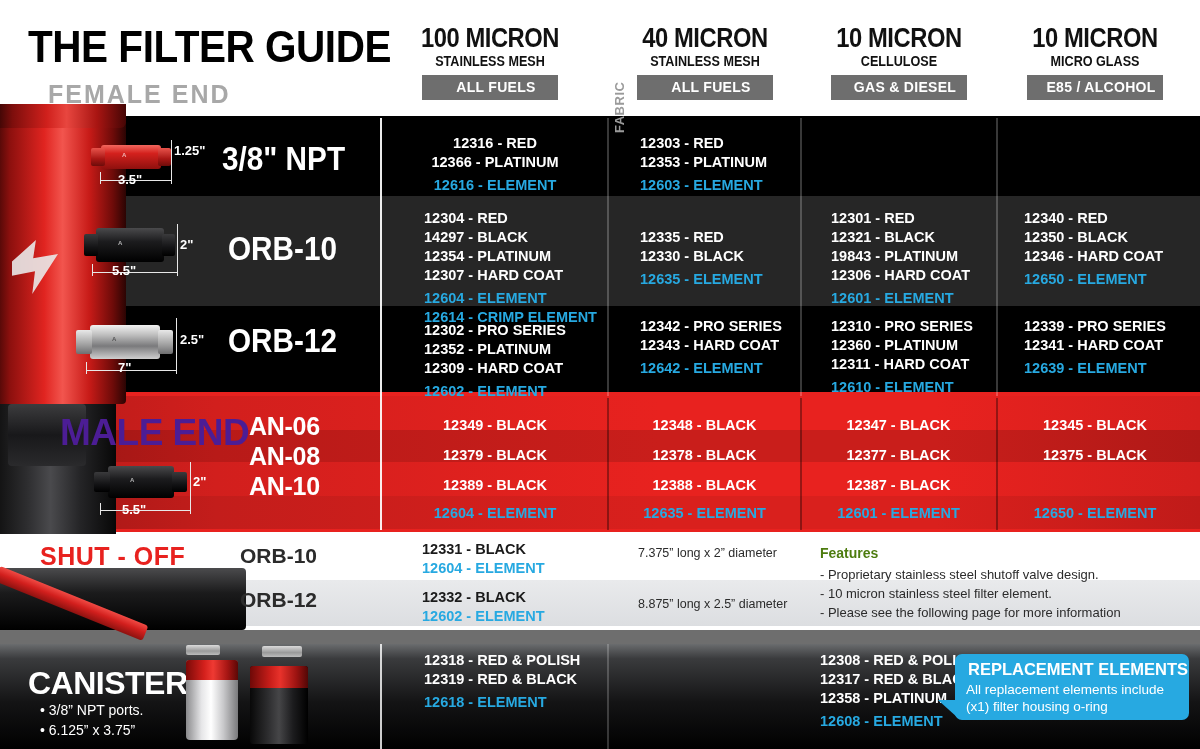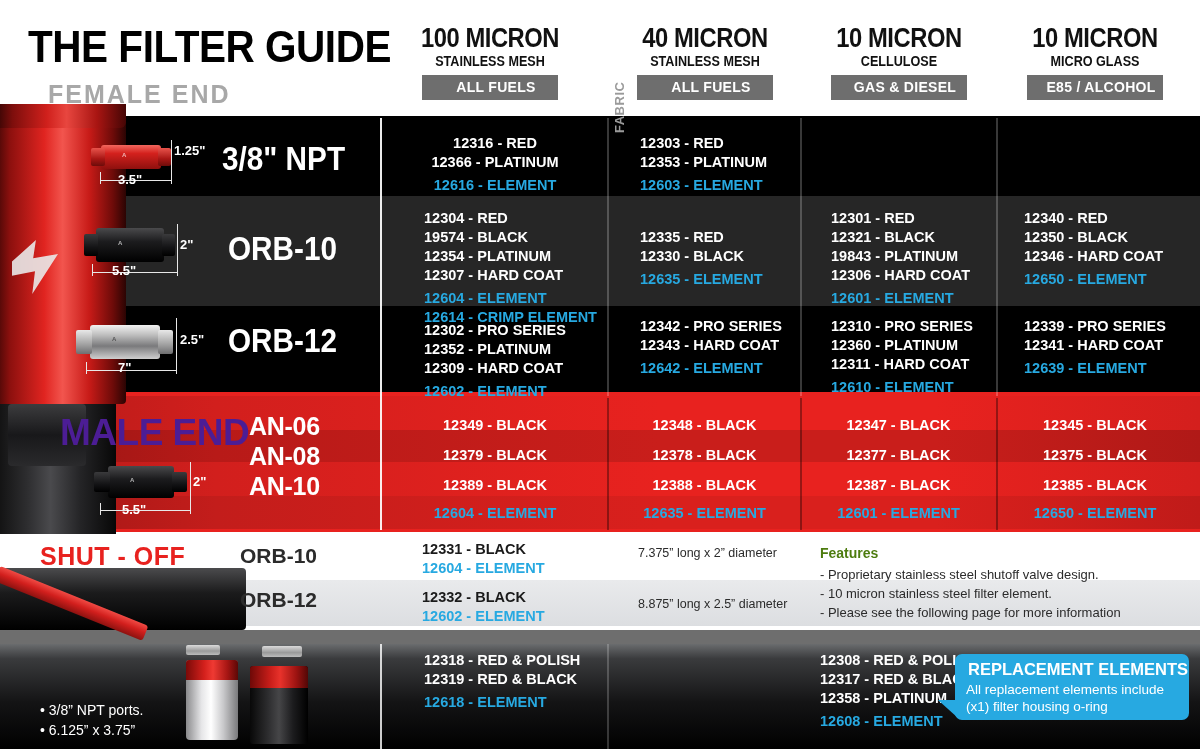--- a/index.html
+++ b/index.html
@@ -340,21 +340,21 @@
     <div class="pn pn-e" style="margin-top:4px;">12616 - ELEMENT</div>
   </div>
   <div class="cell" style="left:640px; top:134px; width:170px;">
     <div class="pn pn-w">12303 - RED</div>
     <div class="pn pn-w">12353 - PLATINUM</div>
     <div class="pn pn-e" style="margin-top:4px;">12603 - ELEMENT</div>
   </div>
 
   <div class="cell" style="left:424px; top:209px; width:200px;">
     <div class="pn pn-w">12304 - RED</div>
-    <div class="pn pn-w">19574 - BLACK</div>
+    <div class="pn pn-w">14297 - BLACK</div>
     <div class="pn pn-w">12354 - PLATINUM</div>
     <div class="pn pn-w">12307 - HARD COAT</div>
     <div class="pn pn-e" style="margin-top:4px;">12604 - ELEMENT</div>
     <div class="pn pn-e">12614 - CRIMP ELEMENT</div>
   </div>
   <div class="cell" style="left:640px; top:228px; width:180px;">
     <div class="pn pn-w">12335 - RED</div>
     <div class="pn pn-w">12330 - BLACK</div>
     <div class="pn pn-e" style="margin-top:4px;">12635 - ELEMENT</div>
   </div>
@@ -444,23 +444,20 @@
 
   <div class="cell" style="left:390px; top:476px; width:210px; text-align:center;">
     <div class="pn pn-w">12389 - BLACK</div>
     </div>
   <div class="cell" style="left:612px; top:476px; width:185px; text-align:center;">
     <div class="pn pn-w">12388 - BLACK</div>
     </div>
   <div class="cell" style="left:806px; top:476px; width:185px; text-align:center;">
     <div class="pn pn-w">12387 - BLACK</div>
     </div>
-  <div class="cell" style="left:1000px; top:476px; width:190px; text-align:center;">
-    <div class="pn pn-w">12385 - BLACK</div>
-    </div>
 
   <div class="cell" style="left:390px; top:504px; width:210px; text-align:center;">
     <div class="pn pn-e">12604 - ELEMENT</div>
     </div>
   <div class="cell" style="left:612px; top:504px; width:185px; text-align:center;">
     <div class="pn pn-e">12635 - ELEMENT</div>
     </div>
   <div class="cell" style="left:806px; top:504px; width:185px; text-align:center;">
     <div class="pn pn-e">12601 - ELEMENT</div>
     </div>
@@ -481,20 +478,21 @@
     <div class="pn pn-e">12602 - ELEMENT</div>
   </div>
   <div class="spec-note" style="left:638px; top:546px;">7.375” long x 2” diameter</div>
   <div class="spec-note" style="left:638px; top:597px;">8.875” long x 2.5” diameter</div>
 
   <div class="features-h" style="left:820px; top:545px;">Features</div>
   <div class="features-l" style="left:820px; top:565px;">- Proprietary stainless steel shutoff valve design.</div>
   <div class="features-l" style="left:820px; top:584px;">- 10 micron stainless steel filter element.</div>
   <div class="features-l" style="left:820px; top:603px;">- Please see the following page for more information</div>
 
+  <div class="canister-title">CANISTER</div>
   <div class="canister-bullets">
     <div>• 3/8” NPT ports.</div>
     <div>• 6.125” x 3.75”</div>
   </div>
 
   <div class="bracket" style="left:186px; top:645px; width:34px; height:10px;"></div>
   <div class="bracket" style="left:262px; top:646px; width:40px; height:11px;"></div>
   <div class="canister-art1"></div>
   <div class="canister-art1-top"></div>
   <div class="canister-art2"></div>

